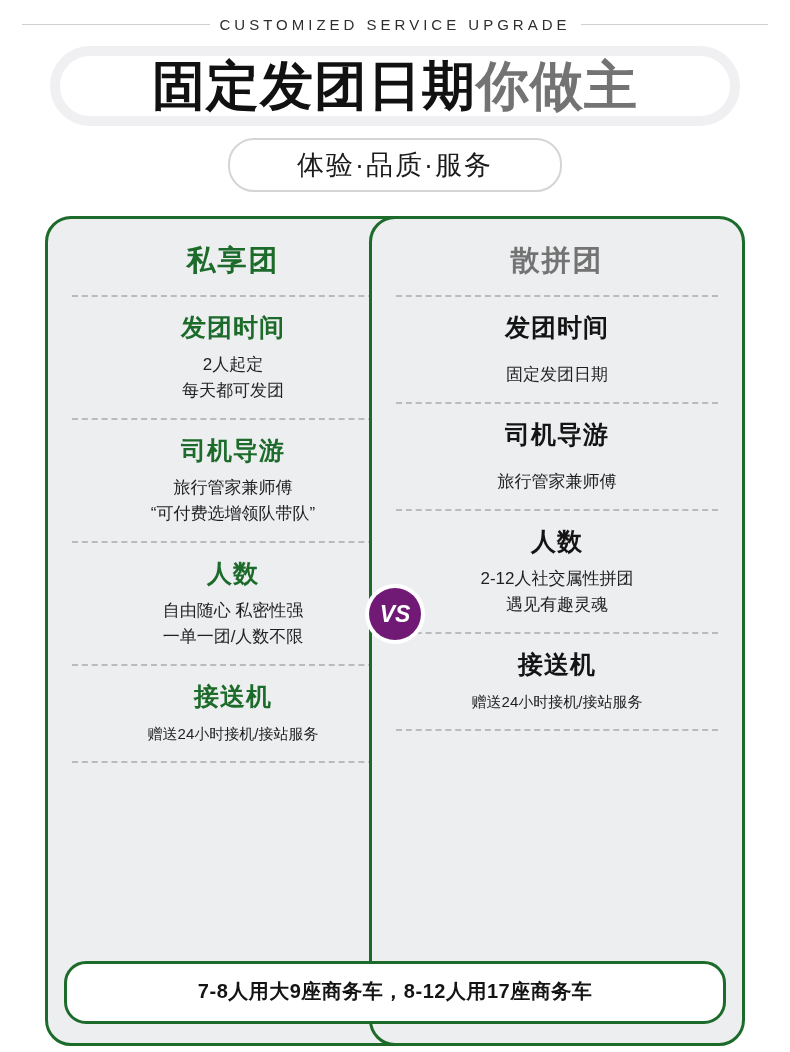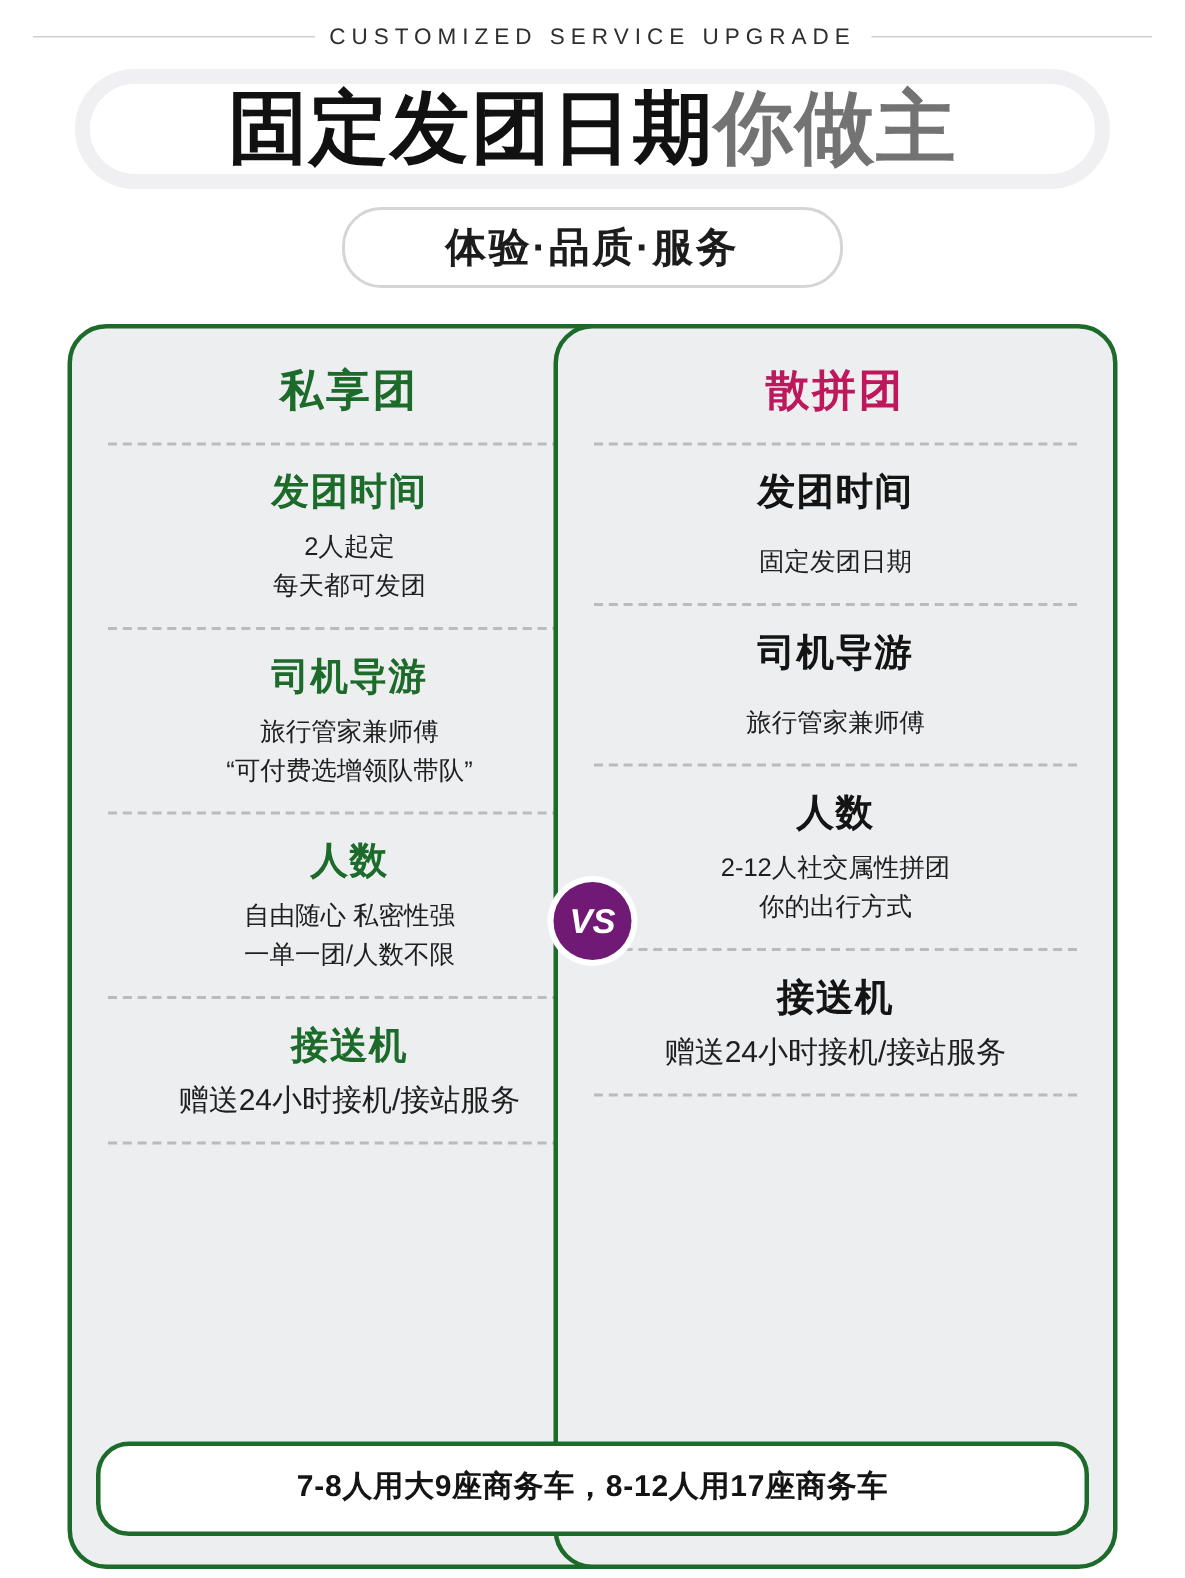--- a/index.html
+++ b/index.html
@@ -94,21 +94,21 @@
     height: 50px;
     border: 2px solid #d5d5d8;
     border-radius: 26px;
     display: flex;
     align-items: center;
     justify-content: center;
     background: #fff;
   }
   .subtitle-pill span {
     font-size: 27px;
-    font-weight: 700;
+    font-weight: 400;
     color: #1c1c1c;
     letter-spacing: 2px;
   }
 
   
   .compare {
     position: relative;
     margin: 24px auto 0;
     width: 700px;
     height: 830px;
@@ -129,21 +129,21 @@
   .col.right { right: 0; }
 
   .col-head {
     text-align: center;
     font-size: 29px;
     font-weight: 700;
     letter-spacing: 2px;
     margin-bottom: 14px;
   }
   .col.left .col-head { color: #1c6b2a; }
-  .col.right .col-head { color: #be185d; }
+  .col.right .col-head { color: #737373; }
 
   .dash {
     border-top: 2px dashed #b9bbbe;
     margin: 0 6px 14px;
     height: 0;
   }
 
   .block {
     text-align: center;
     margin-bottom: 14px;
@@ -156,21 +156,21 @@
   }
   .col.left .block-title { color: #1c6b2a; }
   .col.right .block-title { color: #141414; }
 
   .block-line {
     font-size: 17px;
     color: #1f1f1f;
     line-height: 26px;
   }
   .block-line.small {
-    font-size: 20px;
+    font-size: 15px;
   }
   .spacer-10 { height: 10px; }
 
   
   .vs-badge {
     position: absolute;
     left: 50%;
     top: 372px;
     transform: translate(-50%, 0);
     width: 52px;
@@ -281,21 +281,21 @@
       <div class="block">
         <div class="block-title">司机导游</div>
         <div class="spacer-10"></div>
         <div class="block-line">旅行管家兼师傅</div>
       </div>
       <div class="dash"></div>
 
       <div class="block">
         <div class="block-title">人数</div>
         <div class="block-line">2-12人社交属性拼团</div>
-        <div class="block-line">你的出行方式</div>
+        <div class="block-line">遇见有趣灵魂</div>
       </div>
       <div class="dash"></div>
 
       <div class="block">
         <div class="block-title">接送机</div>
         <div class="block-line small">赠送24小时接机/接站服务</div>
       </div>
       <div class="dash"></div>
     </div>
 

